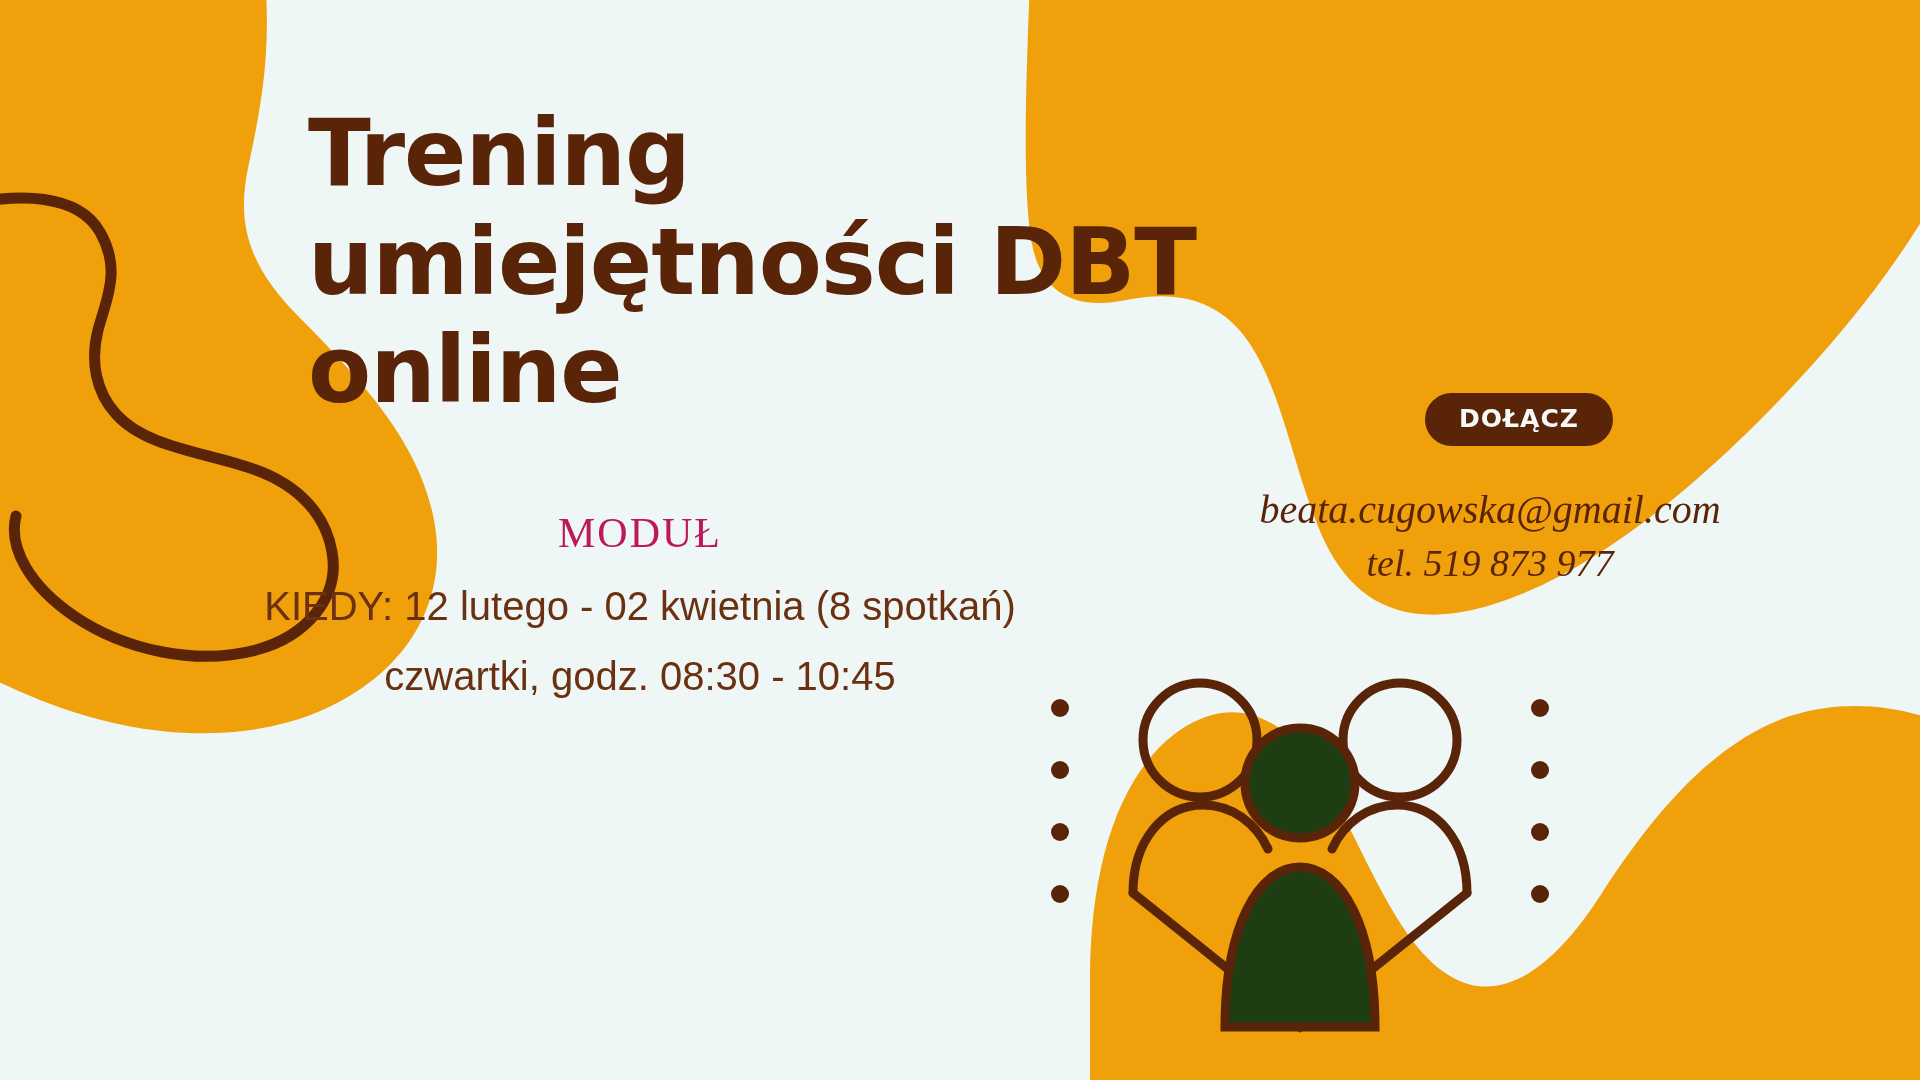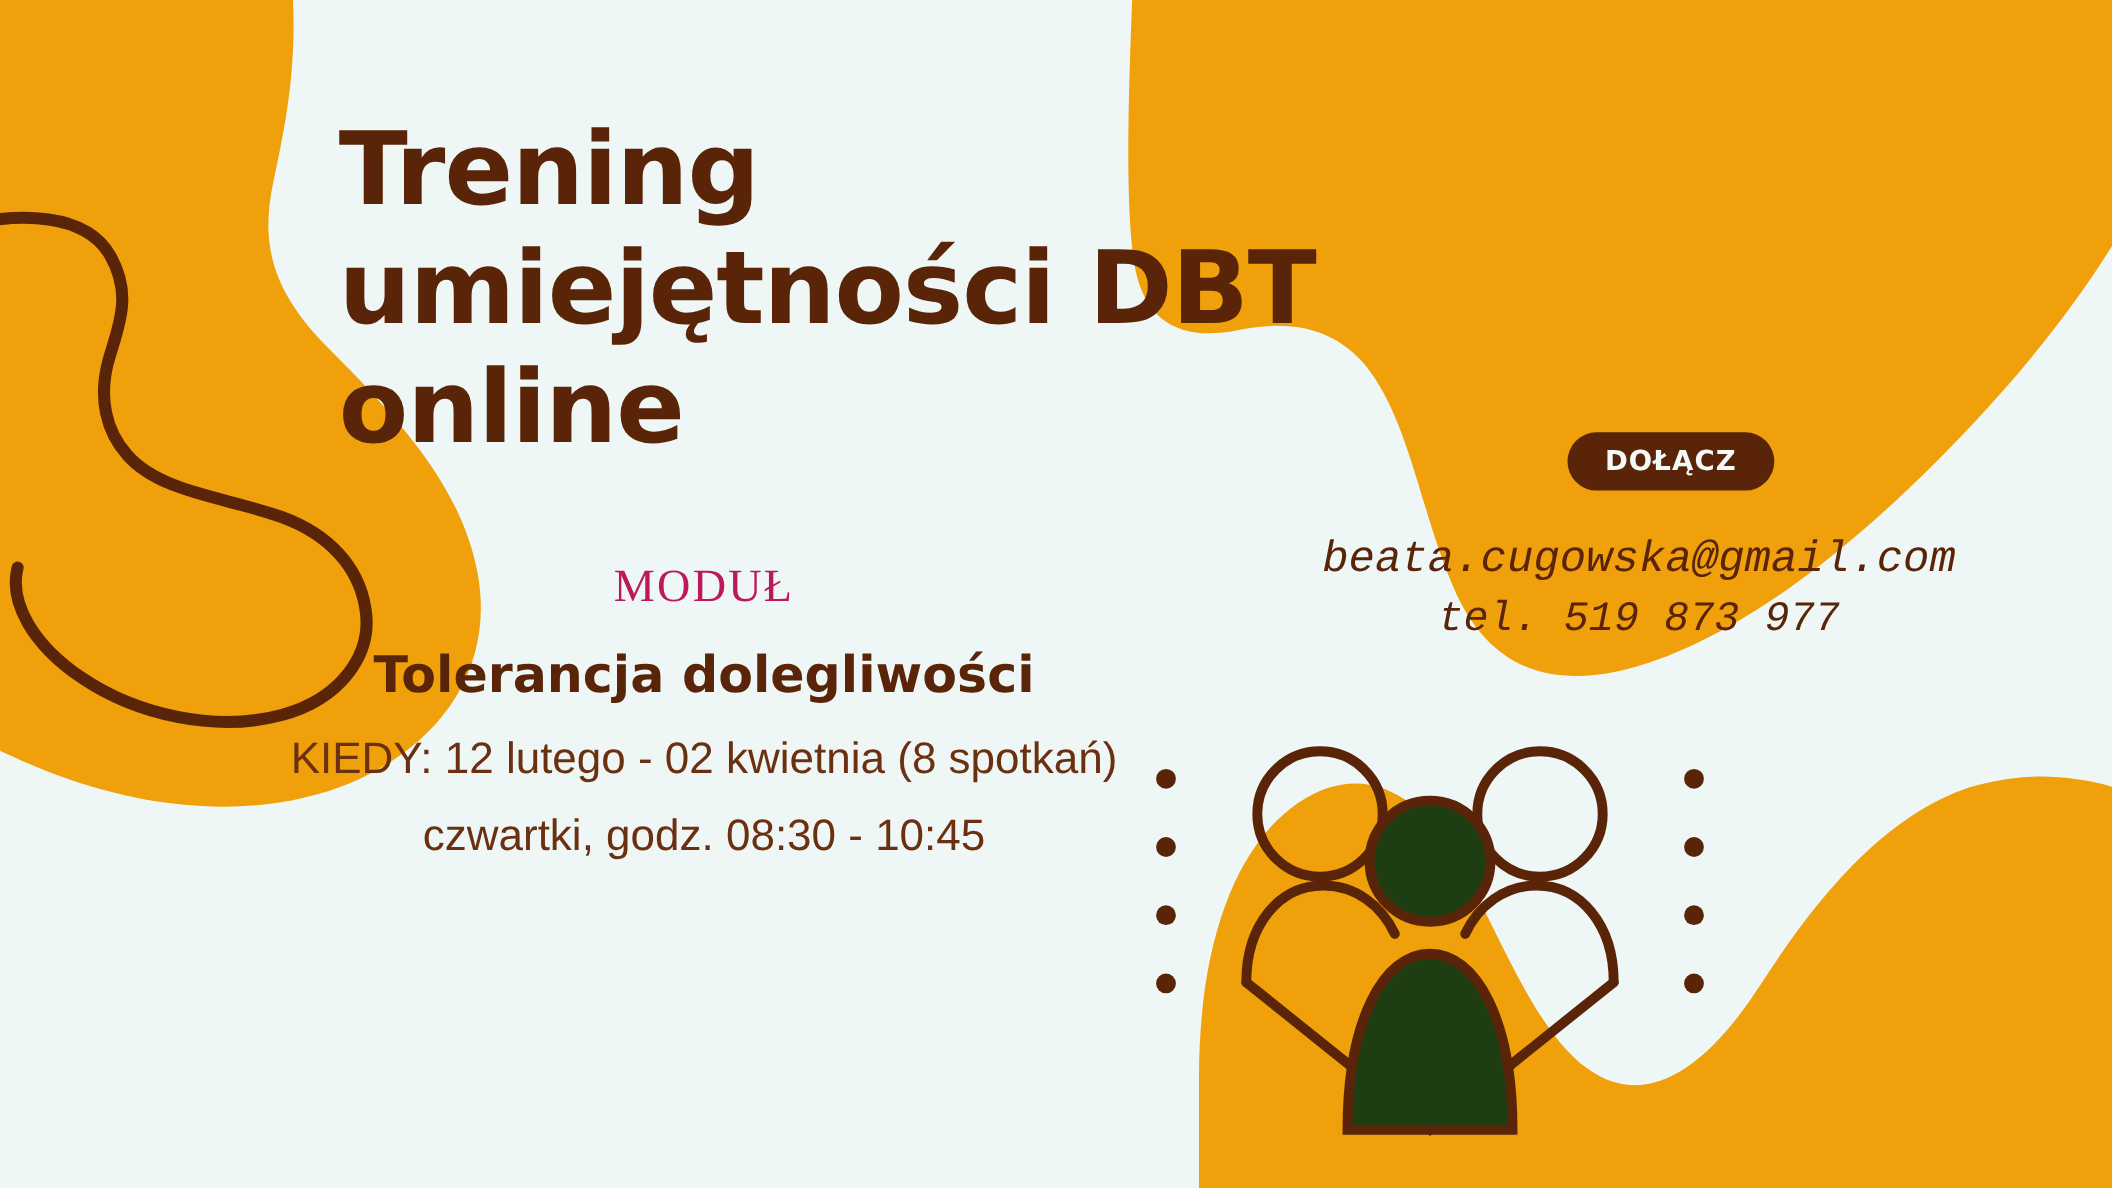--- a/index.html
+++ b/index.html
@@ -66,21 +66,21 @@
     font-family:"DejaVu Sans","Liberation Sans",sans-serif;
     font-weight:700;
     font-size:25px;
     letter-spacing:1px;
     line-height:1;
     cursor:pointer;
   }
   .contact-block{
     position:absolute;left:1180px;top:485px;width:620px;
     text-align:center;
-    font-family:Liberation Mono, monospace;
+    font-family:Liberation Serif, serif;
     font-style:italic;
     color:#5a2408;
   }
   .contact-email{font-size:40px;line-height:1.25;letter-spacing:0px;}
   .contact-phone{font-size:38px;line-height:1.3;margin-top:4px;}
 
   
   .people{
     position:absolute;left:1040px;top:655px;width:520px;height:420px;
   }
@@ -138,21 +138,20 @@
 
   <div class="title-block">
     <div class="title-line">Trening</div>
     <div class="title-line">umiejętności DBT</div>
     <div class="title-line">online</div>
   </div>
 
   <div class="module-block">
     <div class="module-label">MODUŁ</div>
     <div class="module-title">
-      <div>Tolerancja dolegliwości</div>
     </div>
     <div class="when-line">KIEDY: 12 lutego - 02 kwietnia (8 spotkań)</div>
     <div class="when-line second">czwartki, godz. 08:30 - 10:45</div>
   </div>
 
   <div class="join-badge">DOŁĄCZ</div>
 
   <div class="contact-block">
     <div class="contact-email">beata.cugowska@gmail.com</div>
     <div class="contact-phone">tel. 519 873 977</div>

